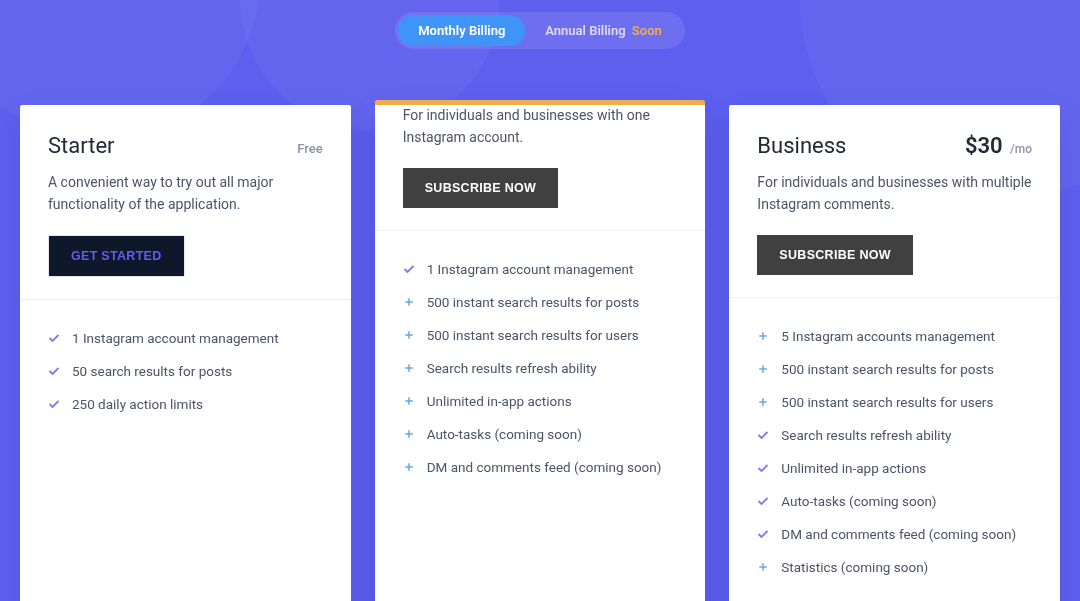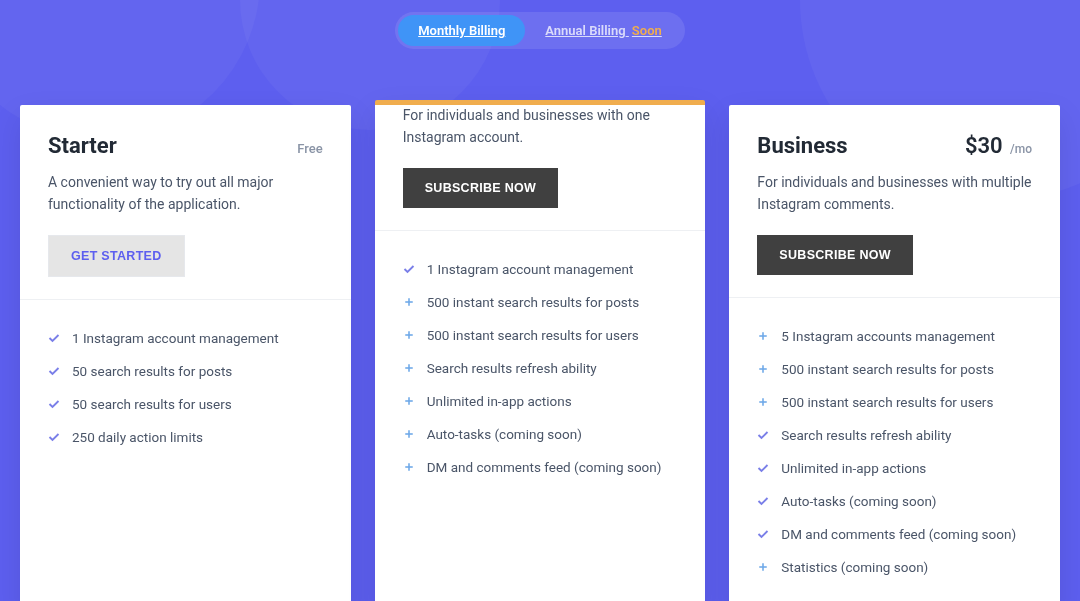--- a/index.html
+++ b/index.html
@@ -44,21 +44,20 @@
     padding: 3px;
   }
   .toggle-option {
     padding: 8px 20px;
     border-radius: 999px;
     font-size: 13px;
     font-weight: 600;
     color: rgba(255,255,255,0.75);
     cursor: pointer;
     white-space: nowrap;
-    text-decoration: underline;
   }
   .toggle-option.active {
     background: #3f94f7;
     color: #ffffff;
   }
   .toggle-suffix {
     color: #f0ad4e;
     font-weight: 600;
     margin-left: 3px;
   }
@@ -84,21 +83,21 @@
     margin-top: -5px;
   }
   .card-head {
     padding: 28px 28px 14px 28px;
     display: flex;
     justify-content: space-between;
     align-items: baseline;
   }
   .card-title {
     font-size: 22px;
-    font-weight: 700;
+    font-weight: 400;
     color: #222a35;
     text-align: right;
   }
   .card-price {
     font-size: 22px;
     font-weight: 600;
     color: #222a35;
   }
   .card-price .period {
     font-size: 12px;
@@ -124,21 +123,21 @@
   .btn {
     display: inline-block;
     padding: 13px 22px;
     font-size: 12.5px;
     font-weight: 700;
     letter-spacing: 0.3px;
     border: none;
     cursor: pointer;
   }
   .btn-outline {
-    background: #e5e5e5;
+    background: #0f172a;
     color: #5d5fef;
     border: 1px solid #e6e8ec;
   }
   .btn-primary {
     background: #404040;
     color: #ffffff;
   }
   .card-features {
     padding: 22px 28px 28px 28px;
   }
@@ -210,28 +209,20 @@
               </svg>
             </span>
             <span>50 search results for posts</span>
           </div>
           <div class="feat">
             <span class="icon icon-check">
               <svg viewBox="0 0 16 16">
                 <polyline points="2,8 6,12 14,4"></polyline>
               </svg>
             </span>
-            <span>50 search results for users</span>
-          </div>
-          <div class="feat">
-            <span class="icon icon-check">
-              <svg viewBox="0 0 16 16">
-                <polyline points="2,8 6,12 14,4"></polyline>
-              </svg>
-            </span>
             <span>250 daily action limits</span>
           </div>
         </div>
     </div>
 
     <div class="card highlight">
       <div class="card-body">
         <p class="card-desc">For individuals and businesses with one Instagram account.</p>
         <button class="btn btn-primary">SUBSCRIBE NOW</button>
       </div>

